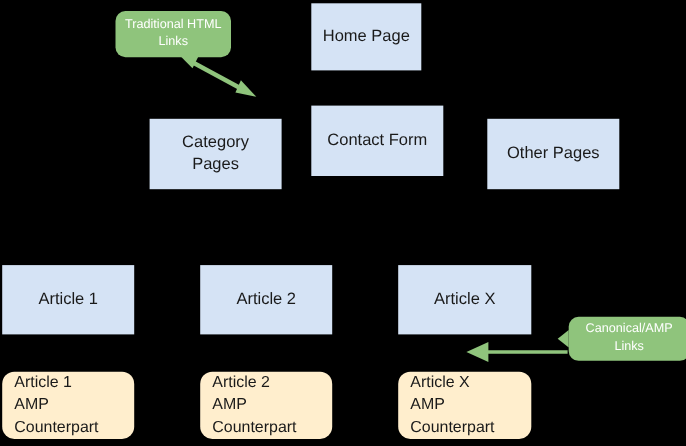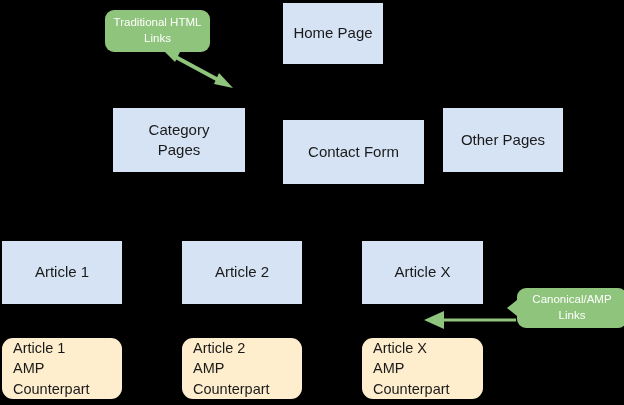--- a/index.html
+++ b/index.html
@@ -66,24 +66,24 @@
 </head>
 <body>
 
 <div id="canvas">
 
   <div class="callout" style="left:105px; top:10px; width:105px; height:42px;">Traditional HTML
 Links</div>
 
   <div class="node blue" style="left:283px; top:3px; width:100px; height:61px;">Home Page</div>
 
-  <div class="node blue" style="left:113px; top:108px; width:132px; height:64px;">Category
+  <div class="node blue" style="left:136px; top:108px; width:120px; height:64px;">Category
 Pages</div>
 
-  <div class="node blue" style="left:283px; top:120px; width:141px; height:64px;">Contact Form</div>
+  <div class="node blue" style="left:283px; top:96px; width:120px; height:64px;">Contact Form</div>
 
   <div class="node blue" style="left:443px; top:108px; width:120px; height:64px;">Other Pages</div>
 
   <div class="node blue" style="left:2px; top:241px; width:120px; height:63px;">Article 1</div>
 
   <div class="node blue" style="left:182px; top:241px; width:120px; height:63px;">Article 2</div>
 
   <div class="node blue" style="left:362px; top:241px; width:121px; height:63px;">Article X</div>
 
   <div class="node amp" style="left:2px; top:338px; width:120px; height:61px;">Article 1

